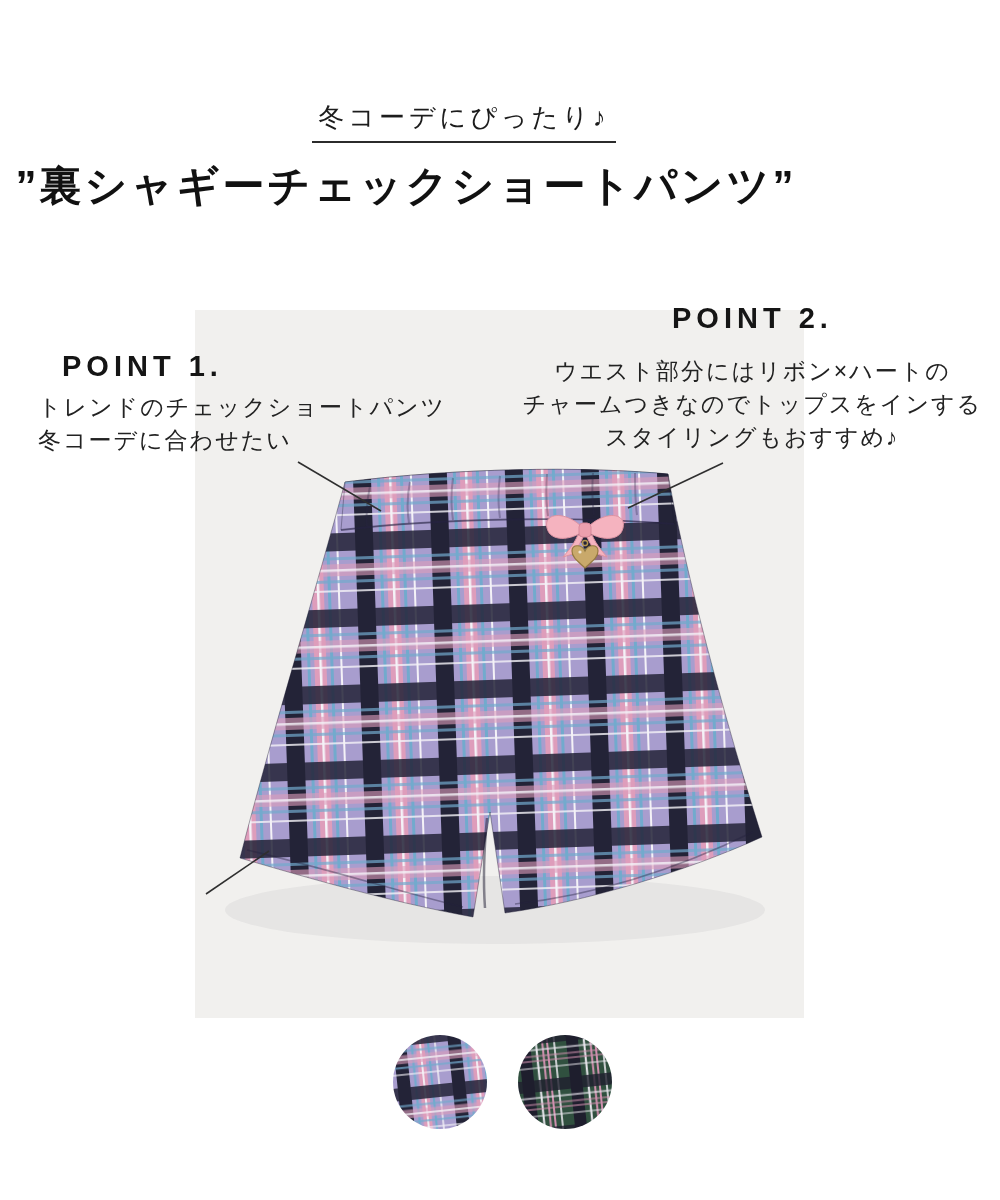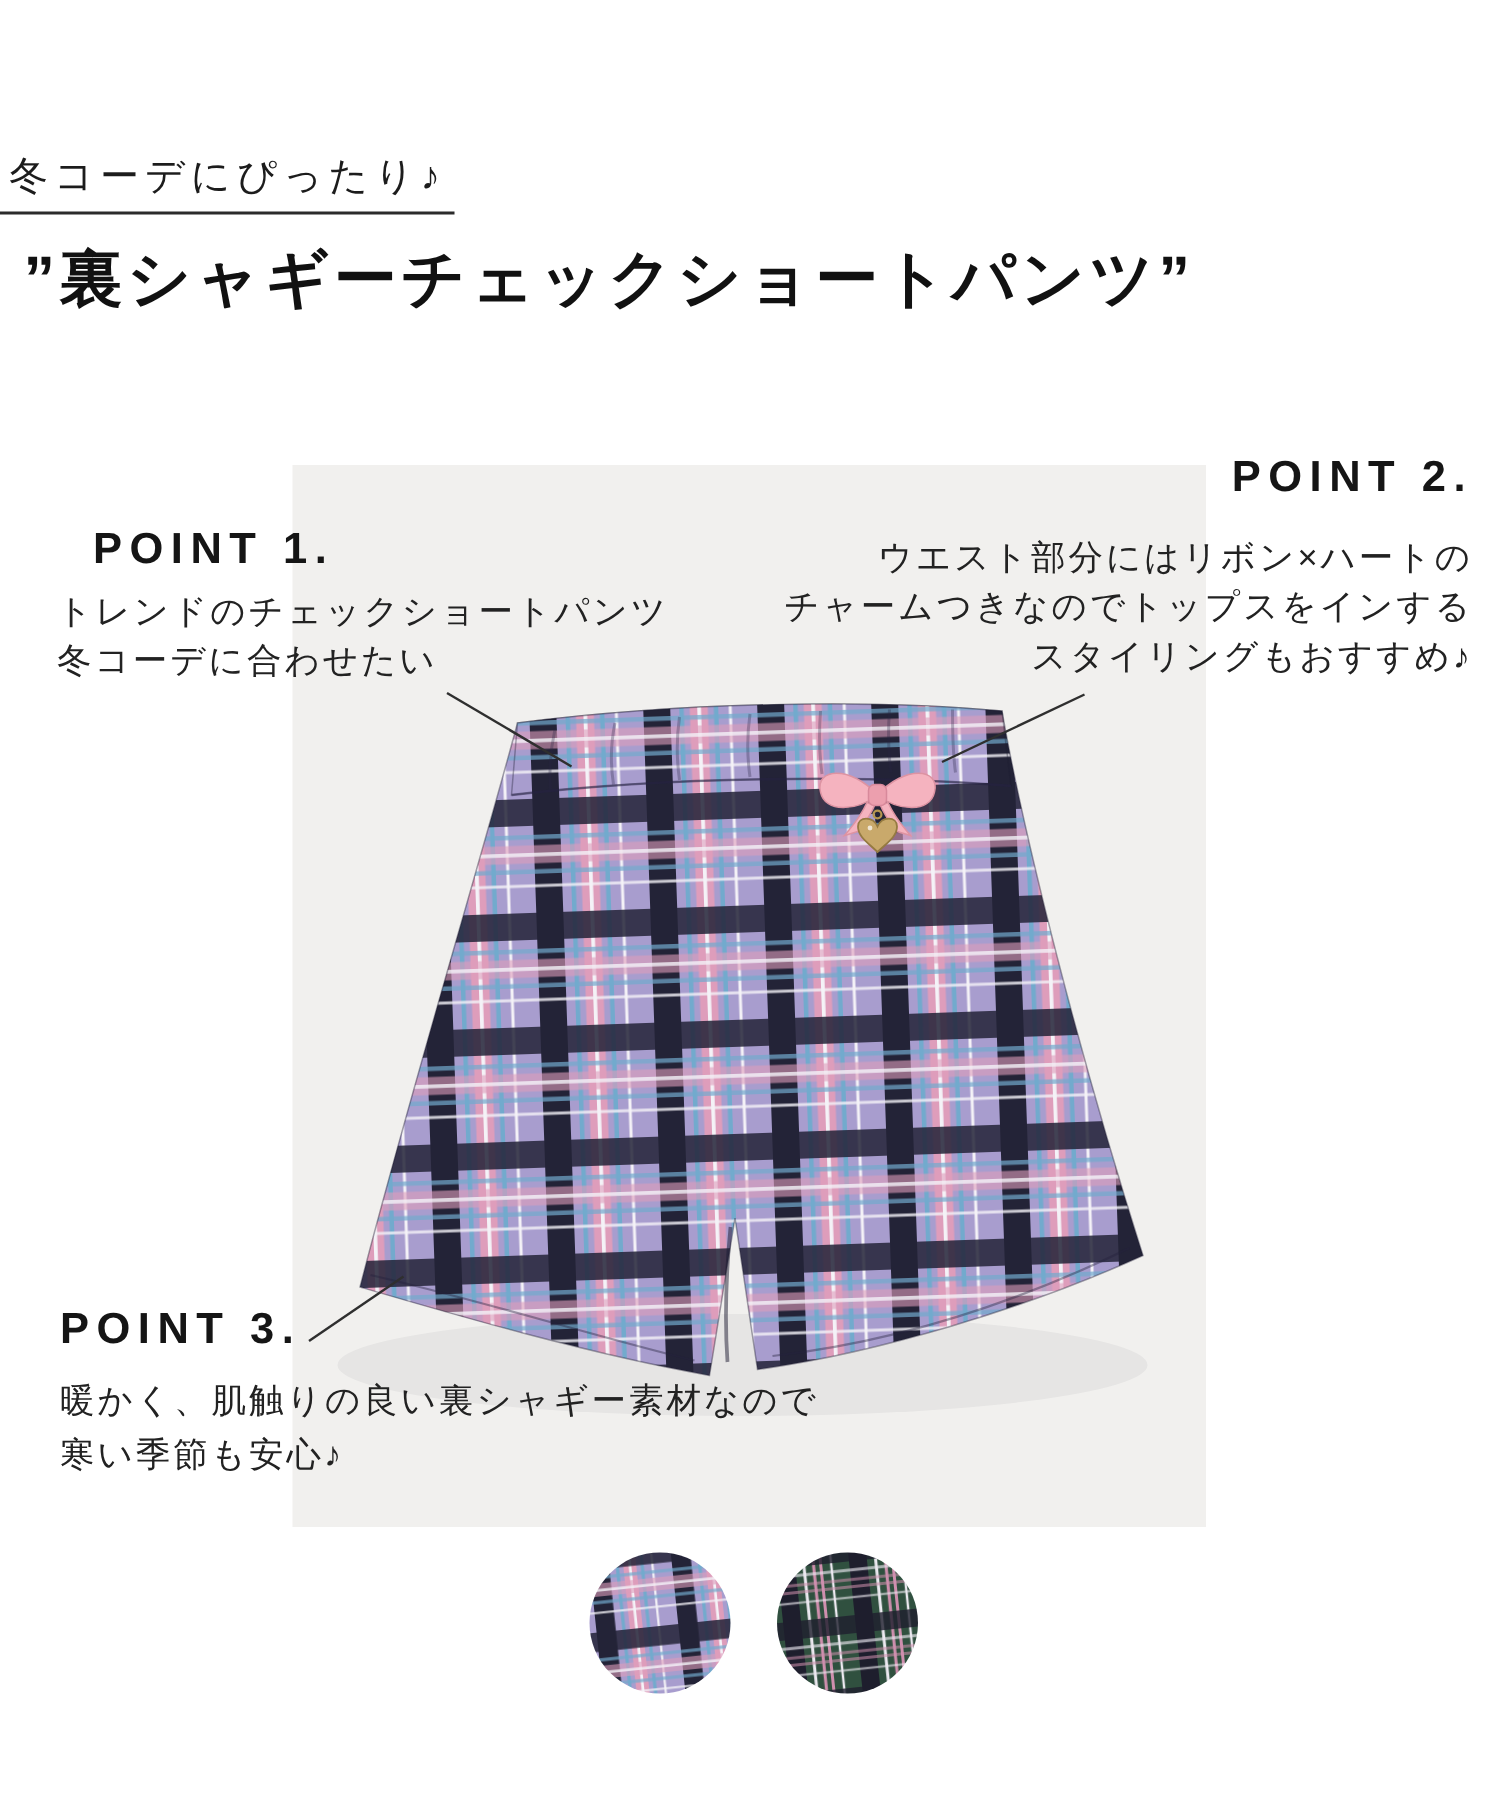--- a/index.html
+++ b/index.html
@@ -1,41 +1,41 @@
 <!DOCTYPE html>
 <html><head>
 <meta charset="utf-8">
 <style>
   html,body{margin:0;padding:0;background:#ffffff;}
   .canvas{
     position:relative;width:1000px;height:1200px;background:#ffffff;overflow:hidden;
     font-family:"Liberation Sans","DejaVu Sans",sans-serif;color:#1f1f1f;
   }
   
-  .tagline-wrap{position:absolute;top:100px;left:0;width:928px;z-index:3;}
+  .tagline-wrap{position:absolute;top:100px;left:0;width:928px;text-align:center;z-index:3;}
   .tagline{
     display:inline-block;font-size:26px;letter-spacing:4px;font-weight:500;
     padding:0 6px 6px 6px;border-bottom:2px solid #2b2b2b;color:#1c1c1c;
   }
   .page-title{
     position:absolute;top:158px;left:0;width:812px;text-align:center;z-index:3;
     font-size:42px;font-weight:800;letter-spacing:3px;color:#111;margin:0;
   }
   
   .photo{
     position:absolute;left:195px;top:310px;width:609px;height:708px;
     background:#f1f0ee;z-index:1;
   }
   
   .point{position:absolute;z-index:3;}
   .point-label{font-size:29px;font-weight:800;letter-spacing:5px;color:#151515;}
   .point-line{font-size:23px;letter-spacing:2px;line-height:33px;font-weight:500;color:#222;}
   .point1{left:38px;top:350px;text-align:left;}
   .point1 .point-label{margin-bottom:8px;margin-left:24px;}
-  .point2{right:18px;top:302px;text-align:right;}
+  .point2{right:18px;top:302px;text-align:center;}
   .point2 .point-label{margin-bottom:20px;}
   .point3{left:40px;top:870px;text-align:left;}
   .point3 .point-label{margin-bottom:12px;}
   .point3 .point-line{line-height:36px;}
   
   .pointers{position:absolute;left:0;top:0;z-index:5;pointer-events:none;}
   
   .swatch{position:absolute;width:96px;height:96px;border-radius:50%;z-index:3;}
   .swatch-purple{left:392px;top:1034px;}
   .swatch-green{left:517px;top:1034px;}
@@ -153,25 +153,20 @@
     <div class="point-line">冬コーデに合わせたい</div>
   </div>
 
   <div class="point point2">
     <div class="point-label">POINT 2.</div>
     <div class="point-line">ウエスト部分にはリボン×ハートの</div>
     <div class="point-line">チャームつきなのでトップスをインする</div>
     <div class="point-line">スタイリングもおすすめ♪</div>
   </div>
 
-  <div class="point point3">
-    <div class="point-label">POINT 3.</div>
-    <div class="point-line">暖かく、肌触りの良い裏シャギー素材なので</div>
-    <div class="point-line">寒い季節も安心♪</div>
-  </div>
 
   <svg class="pointers" width="1000" height="1200">
     <line x1="298" y1="462" x2="381" y2="511" stroke="#2f2f2f" stroke-width="1.6"></line>
     <line x1="723" y1="463" x2="628" y2="508" stroke="#2f2f2f" stroke-width="1.6"></line>
     <line x1="206" y1="894" x2="269" y2="851" stroke="#2f2f2f" stroke-width="1.6"></line>
   </svg>
 
   <div class="swatch swatch-purple">
     <svg width="96" height="96" viewBox="0 0 96 96">
       <circle cx="48" cy="48" r="47" fill="url(#plaidPs)"></circle>

